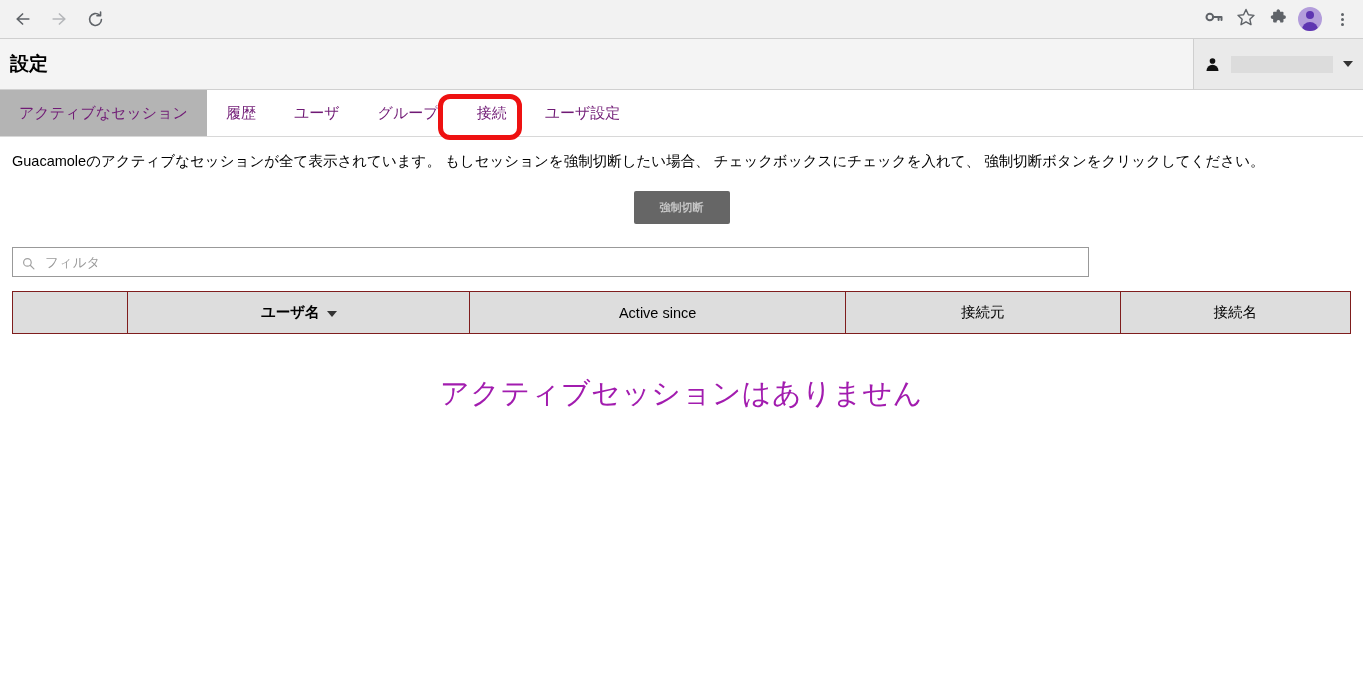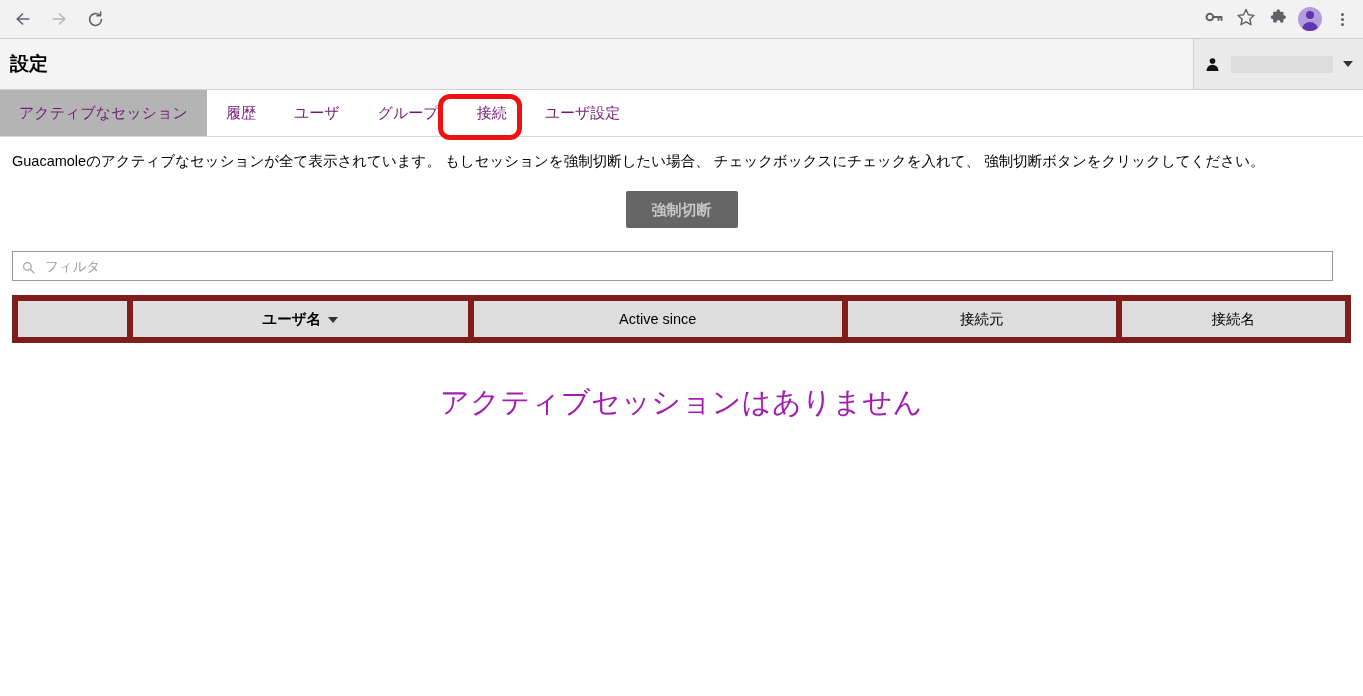--- a/index.html
+++ b/index.html
@@ -202,31 +202,31 @@
     max-width: 1325px;
   }
   .button-row {
     display: flex;
     justify-content: center;
     margin-top: 18px;
   }
   .btn-disabled {
     background: #666666;
     color: #c6c6c6;
-    font-size: 15px;
+    font-size: 11px;
     font-weight: bold;
     padding: 11px 26px;
     border: none;
     border-radius: 2px;
     line-height: 1;
   }
 
   .filter-wrap {
     margin-top: 23px;
-    width: 1321px;
+    width: 1077px;
     height: 30px;
     border: 1px solid #999;
     background: #fff;
     display: flex;
     align-items: center;
     padding: 0 9px;
     box-sizing: border-box;
   }
   .search-icon { width: 13px; height: 13px; flex: none; margin-right: 8px; }
   .filter-input {
@@ -241,21 +241,21 @@
   .filter-input::placeholder { color: #9a9a9a; }
 
   .sessions-table {
     margin-top: 14px;
     width: 1339px;
     border-collapse: collapse;
     table-layout: fixed;
   }
   .sessions-table th {
     background: #dddddd;
-    border: 6px solid #7f1d1d;
+    border: 1px solid #7f1d1d;
     height: 42px;
     font-size: 14.5px;
     font-weight: normal;
     color: #000;
     text-align: center;
     padding: 0 6px;
     box-sizing: border-box;
   }
   .sessions-table th.col-check { width: 111px; }
   .sessions-table th.col-user  { width: 330px; }

